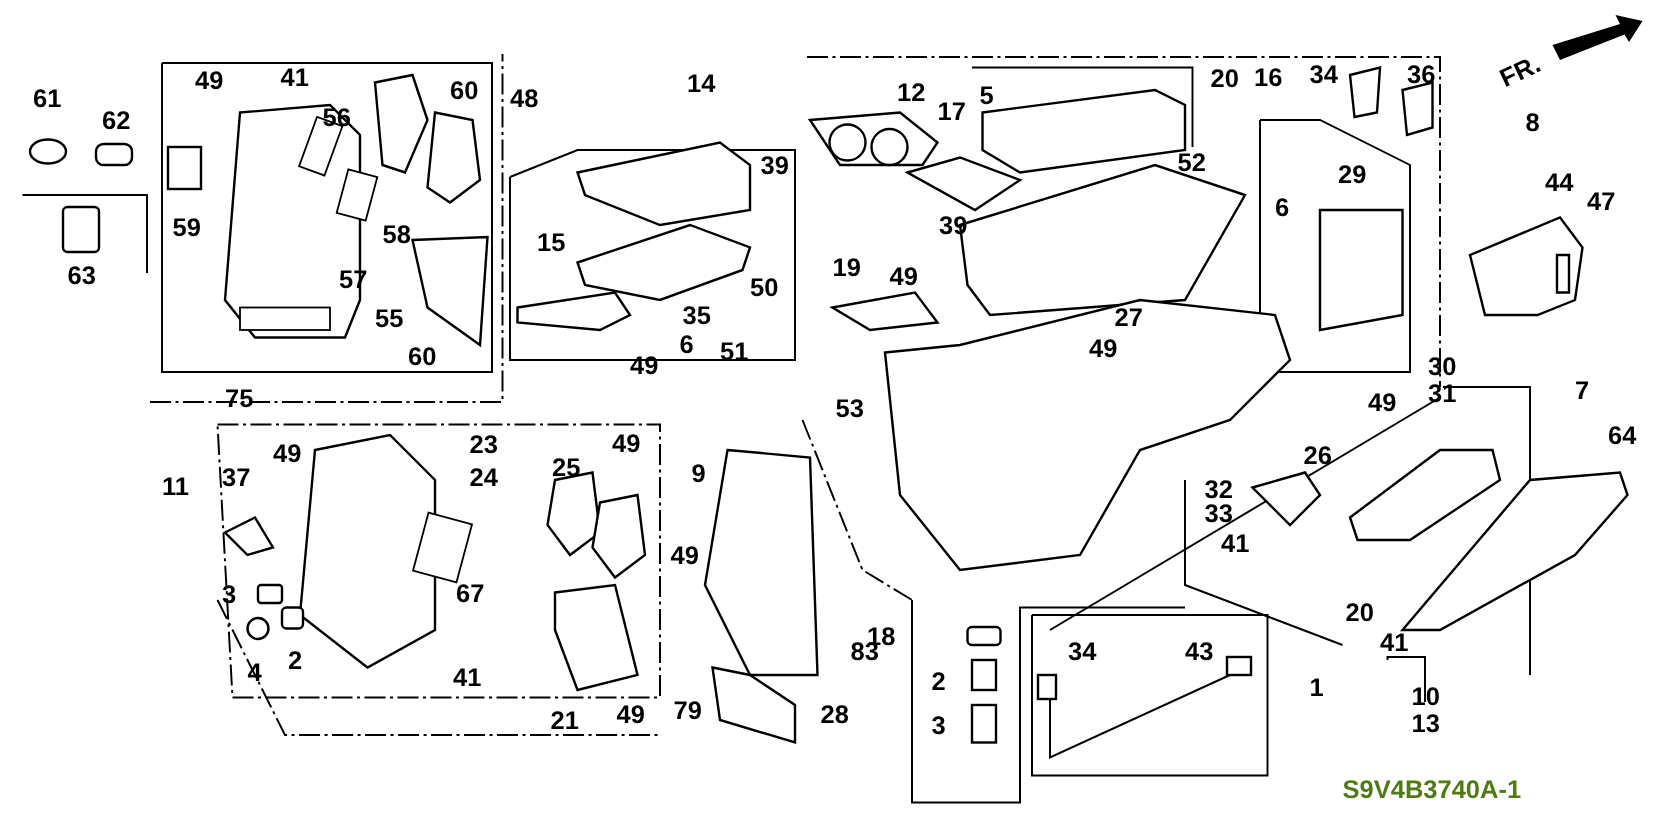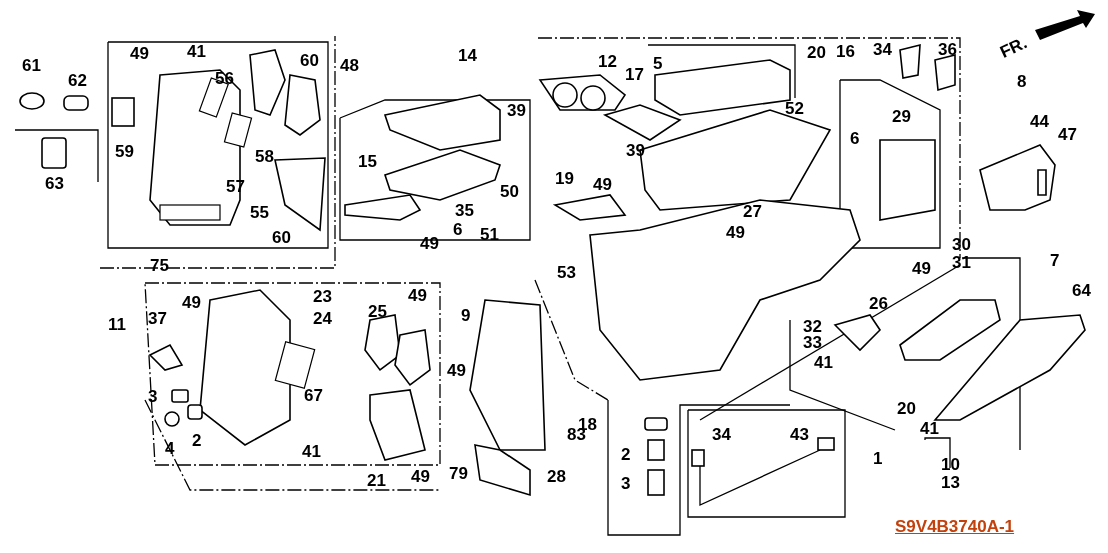--- a/index.html
+++ b/index.html
@@ -1,19 +1,19 @@
 <!DOCTYPE html>
 <html><head>
 <meta charset="utf-8">
 <style>
   html,body{margin:0;padding:0;background:#ffffff;}
   body{width:1108px;height:553px;position:relative;overflow:hidden;font-family:"Liberation Sans",sans-serif;}
   #diagram{position:absolute;left:0;top:0;width:1108px;height:553px;}
   .lbl{position:absolute;font-family:"Liberation Sans",sans-serif;font-weight:bold;font-size:17px;color:#000;line-height:17px;white-space:nowrap;}
-  .code{position:absolute;font-family:"Liberation Sans",sans-serif;font-weight:bold;font-size:17px;color:#c2410c;text-decoration:underline;}
+  .code{position:absolute;font-family:"Liberation Sans",sans-serif;font-weight:bold;font-size:17px;color:#4d7c0f;}
   .fr{position:absolute;font-family:"Liberation Sans",sans-serif;font-weight:bold;font-size:17px;color:#000;transform:rotate(-25deg);}
   svg .part{fill:#fff;stroke:#000;stroke-width:1.6;}
   svg .line{fill:none;stroke:#000;stroke-width:1.3;}
   svg .dash{fill:none;stroke:#000;stroke-width:1.3;stroke-dasharray:14 3 2 3;}
   svg .fill{fill:#000;}
   svg .grill{fill:#fff;stroke:#000;stroke-width:1.2;}
 </style>
 </head>
 <body>
 

